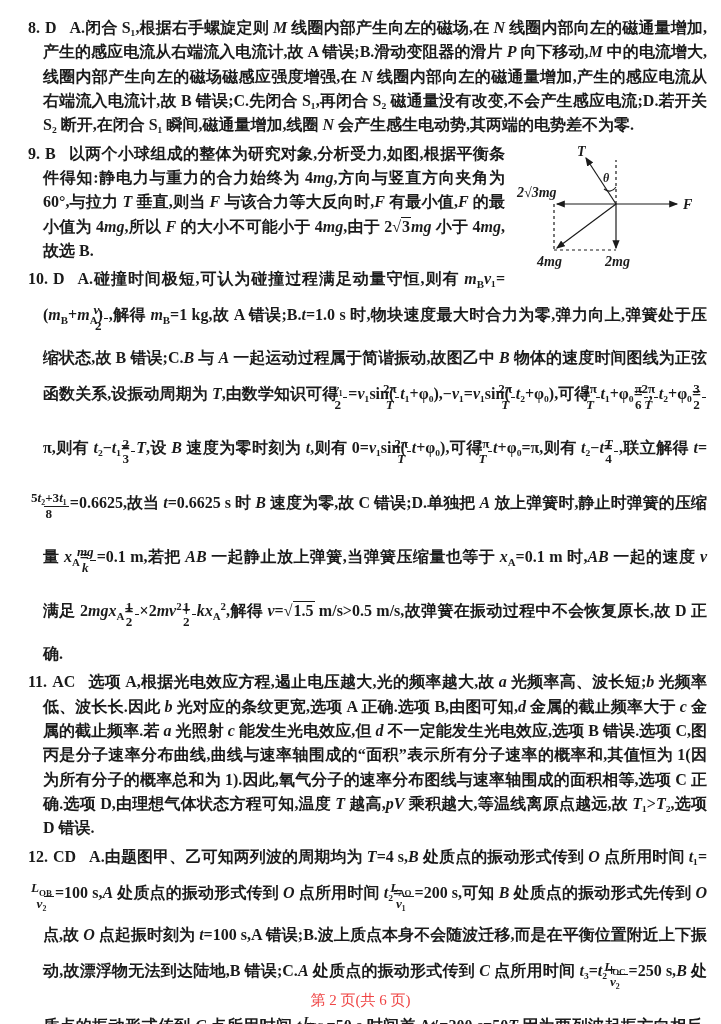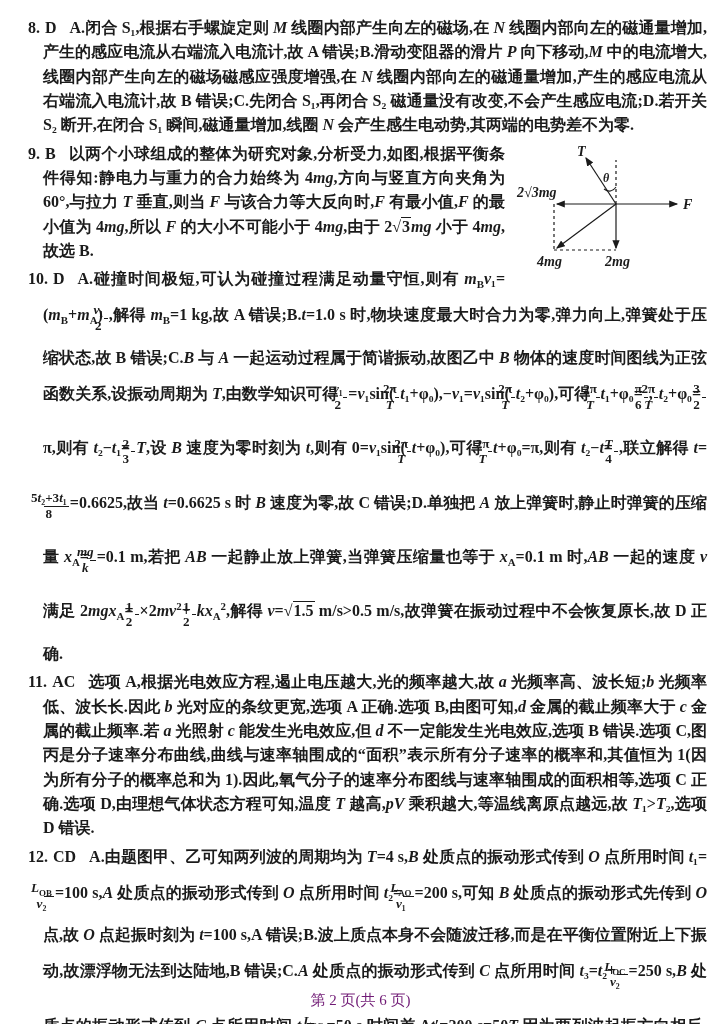--- a/index.html
+++ b/index.html
@@ -42,21 +42,21 @@
   .diagram{
     float:right;
     width:192px;height:128px;
     margin:0 0 4px 10px;
   }
   .footer{
     position:absolute;
     bottom:14px;left:0;width:100%;
     text-align:center;
     font-size:15px;
-    color:#701a75;
+    color:#ef4444;
   }
 </style>
 </head>
 <body>
 
 <div class="content">
 
   <div class="q">
     <span class="qnum">8.</span><span class="qans">D</span><span>A.闭合 S₁,根据右手螺旋定则 <em>M</em> 线圈内部产生向左的磁场,在 <em>N</em> 线圈内部向左的磁通量增加,产生的感应电流从右端流入电流计,故 A 错误;B.滑动变阻器的滑片 <em>P</em> 向下移动,<em>M</em> 中的电流增大,线圈内部产生向左的磁场磁感应强度增强,在 <em>N</em> 线圈内部向左的磁通量增加,产生的感应电流从右端流入电流计,故 B 错误;C.先闭合 S₁,再闭合 S₂ 磁通量没有改变,不会产生感应电流;D.若开关 S₂ 断开,在闭合 S₁ 瞬间,磁通量增加,线圈 <em>N</em> 会产生感生电动势,其两端的电势差不为零.</span>
   </div>

